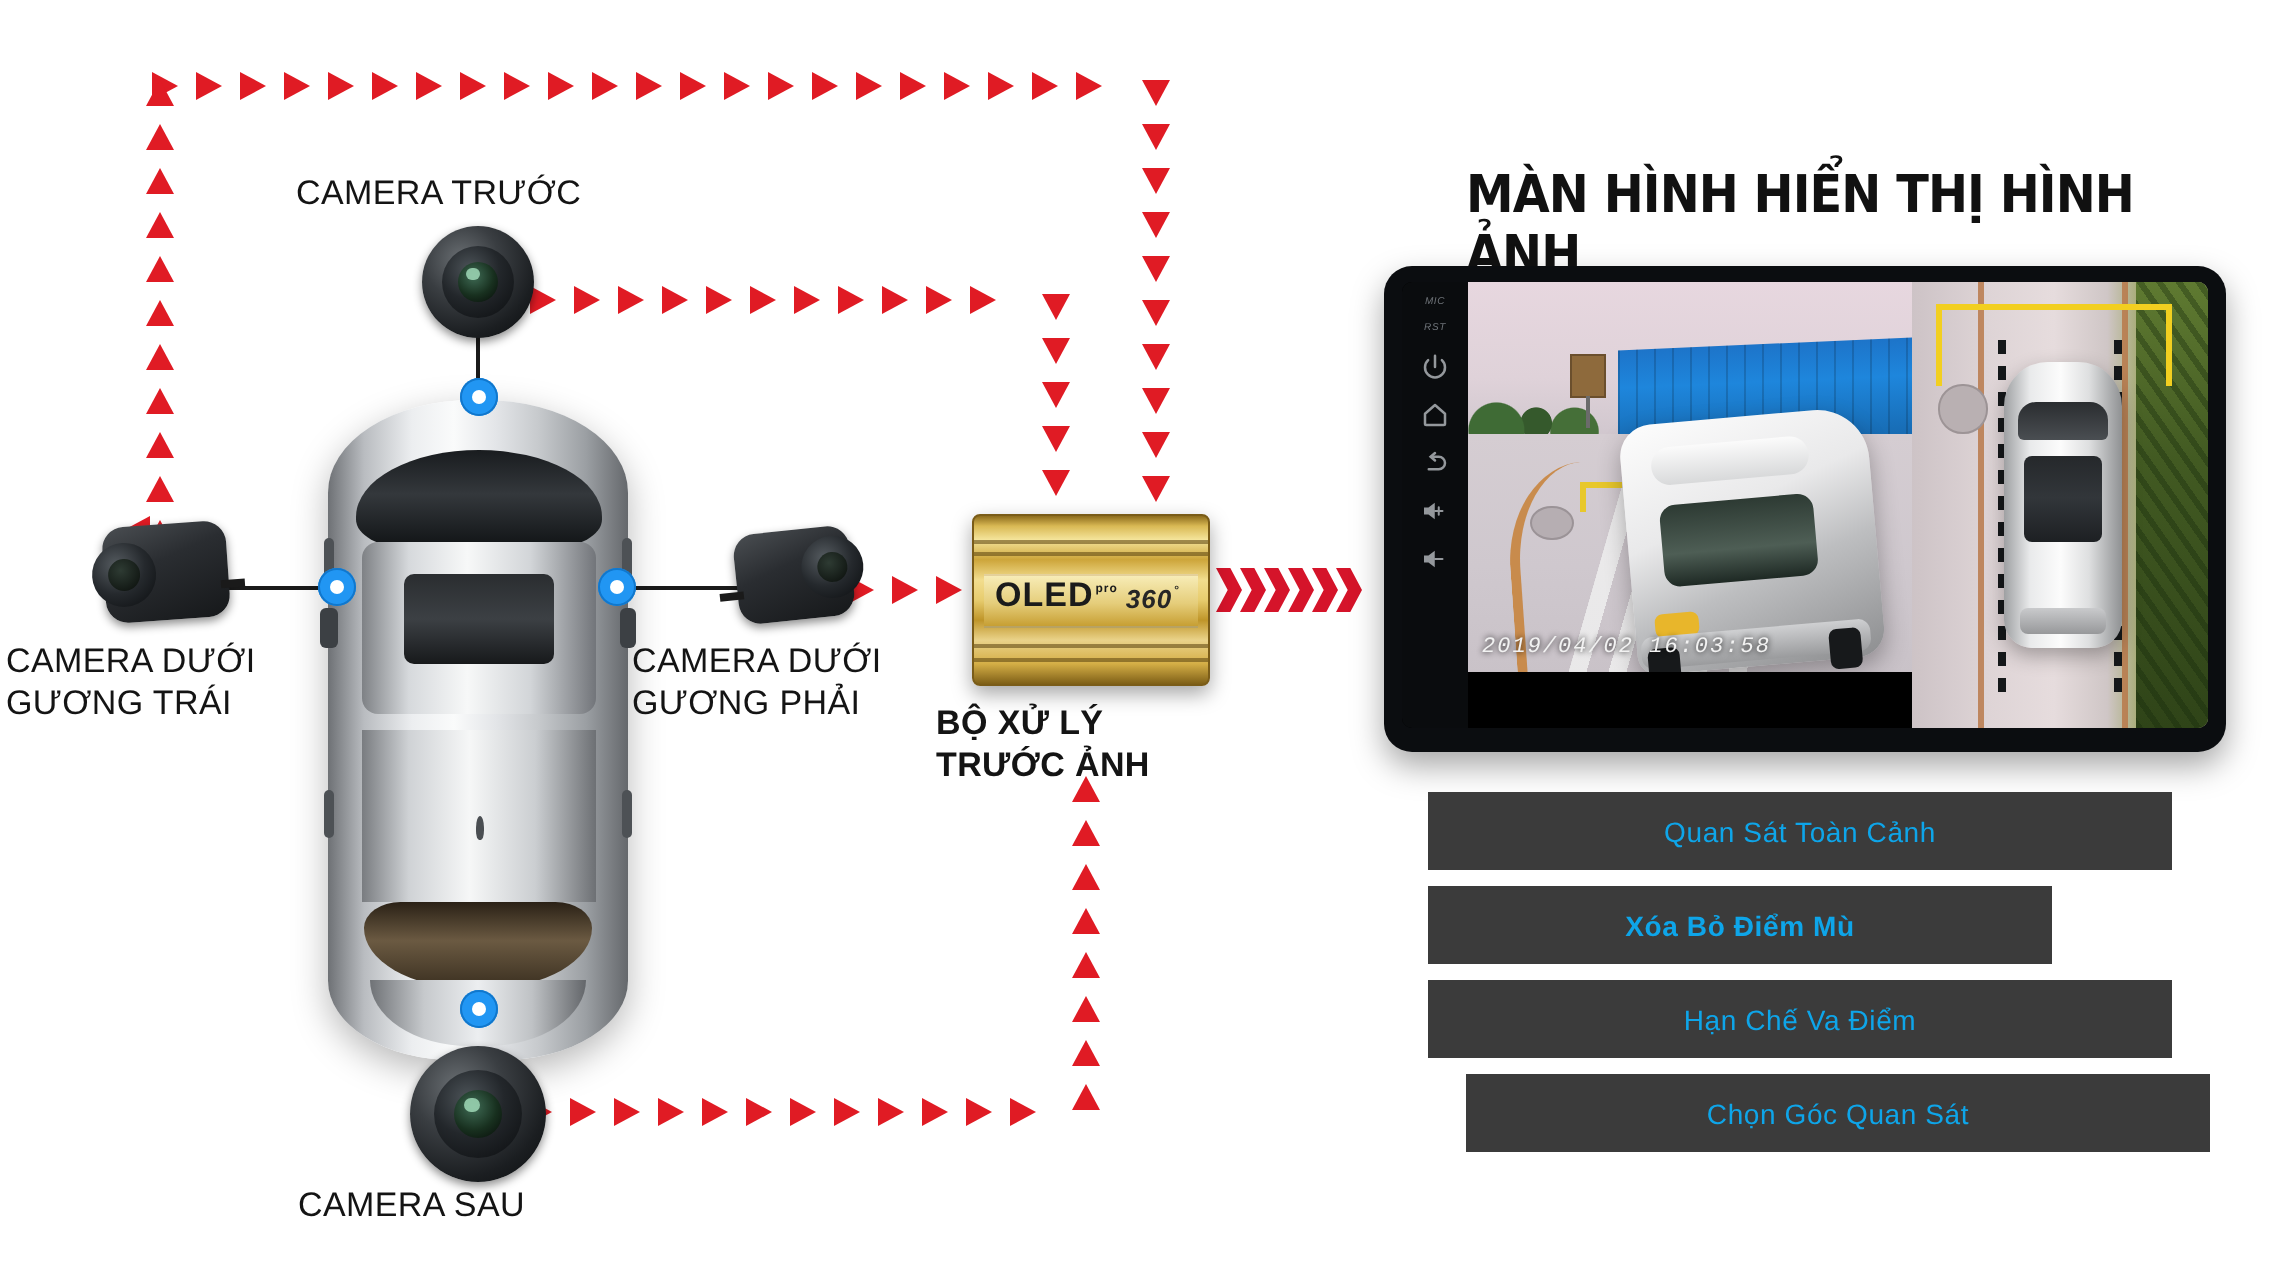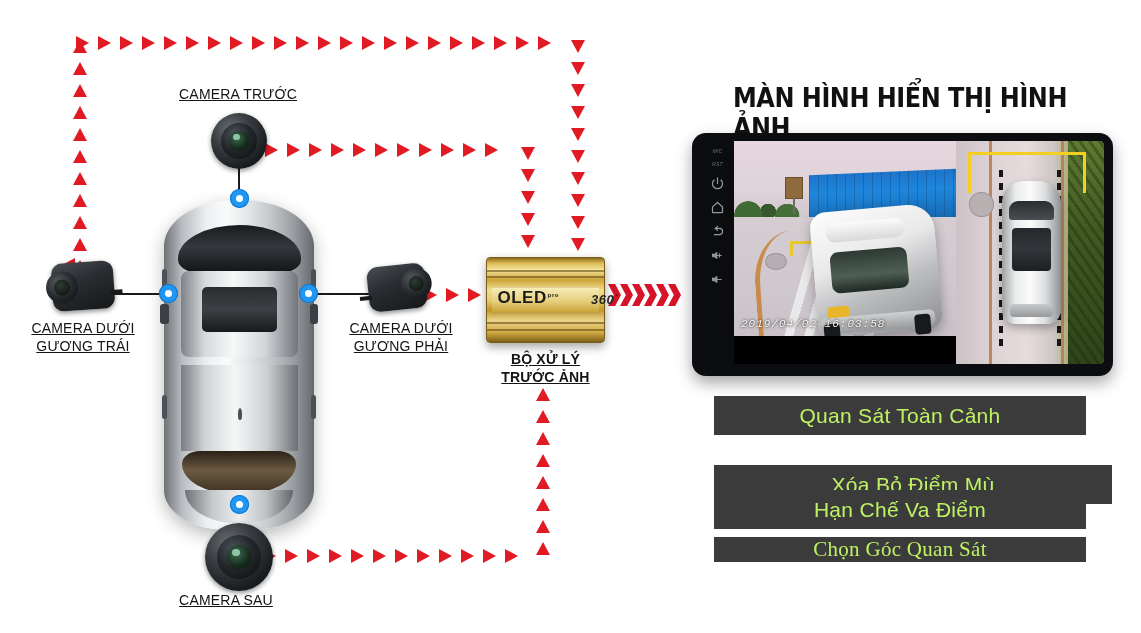--- a/index.html
+++ b/index.html
@@ -1,20 +1,20 @@
 <!DOCTYPE html>
 <html><head>
 <meta charset="utf-8">
 <style>
   html,body{margin:0;padding:0;background:#ffffff;}
   body{width:1141px;height:633px;position:relative;overflow:hidden;
        font-family:"Liberation Sans","DejaVu Sans",sans-serif;}
   .abs{position:absolute;}
-  .lbl{color:#141414;font-size:14px;font-weight:400;letter-spacing:.2px;
-       text-align:center;line-height:1.25;white-space:pre-line;text-decoration:underline;}
+  .lbl{color:#141414;font-size:17px;font-weight:400;letter-spacing:.2px;
+       line-height:1.25;white-space:pre-line;}
 
   
   .arrow-track{position:absolute;display:flex;}
   .arrow-track.h{flex-direction:row;align-items:center;}
   .arrow-track.v{flex-direction:column;align-items:center;}
   .tri{width:0;height:0;flex:0 0 auto;}
   .tri.r{border-top:7px solid transparent;border-bottom:7px solid transparent;
          border-left:13px solid #e01b24;margin-right:9px;}
   .tri.l{border-top:7px solid transparent;border-bottom:7px solid transparent;
          border-right:13px solid #e01b24;margin-right:9px;}
@@ -91,21 +91,21 @@
      box-shadow:0 4px 10px rgba(0,0,0,.35);border:1px solid #7a5c18;}
   .proc .rib{position:absolute;left:0;right:0;height:2px;background:rgba(90,66,14,.55);}
   .proc .plate{position:absolute;left:4%;right:4%;top:34%;height:30%;
      background:linear-gradient(180deg,#f7ecb6 0%,#e5cd7a 55%,#c79f33 100%);
      border-top:1px solid rgba(255,255,255,.5);border-bottom:1px solid rgba(120,90,20,.5);}
   .proc-logo{position:absolute;left:9%;top:37%;display:flex;align-items:flex-end;
      color:#1b1b1b;font-weight:700;letter-spacing:.5px;}
   .proc-logo .oled{font-size:17px;line-height:1;}
   .proc-logo .pro{font-size:6px;line-height:1;margin:0 4px 8px 1px;}
   .proc-logo .n360{font-size:13px;font-style:italic;font-weight:700;line-height:1;
-     color:#262626;margin-left:28px;}
+     color:#262626;}
   .proc-logo .deg{font-size:6px;line-height:1;margin:0 0 7px 1px;}
 
   
   .monitor{position:absolute;background:#0b0d10;border-radius:14px;
      box-shadow:0 7px 16px rgba(0,0,0,.35);}
   .mon-inner{position:absolute;inset:8px 9px 12px 9px;background:#000;border-radius:5px;overflow:hidden;font-style:italic;}
   .sidebar{position:absolute;left:0;top:0;bottom:0;width:33px;background:#0a0c0e;
      display:flex;flex-direction:column;align-items:center;padding-top:7px;gap:3px;z-index:3;}
   .sb-txt{font-size:5px;color:#6e7378;letter-spacing:.3px;}
   .sb-ico{width:15px;height:15px;margin-top:6px;opacity:.72;}
@@ -174,23 +174,23 @@
      background:linear-gradient(90deg,#9ea0a2 0%,#e9eaeb 22%,#fcfcfc 48%,#dedfe0 72%,#8f9193 100%);
      box-shadow:0 4px 10px rgba(0,0,0,.3);}
   .be-car .wshield{position:absolute;left:12%;top:14%;width:76%;height:13%;border-radius:9px 9px 3px 3px;
      background:linear-gradient(180deg,#2a2d30,#4a4e52);}
   .be-car .sun{position:absolute;left:17%;top:33%;width:66%;height:30%;border-radius:4px;
      background:linear-gradient(180deg,#25282b 0%,#32363a 48%,#1d2023 100%);}
   .be-car .rear{position:absolute;left:14%;bottom:5%;width:72%;height:9%;border-radius:4px;
      background:linear-gradient(180deg,#c9cacc,#97989a);}
 
   
-  .feat{position:absolute;background:#3b3b3b;color:#bef264;
+  .feat{position:absolute;background:#3b3b3b;color:#0ea5e9;
      display:flex;align-items:center;justify-content:center;
-     font-size:21px;letter-spacing:.3px;}
+     font-size:14px;letter-spacing:.3px;}
 
   .title{position:absolute;color:#111;font-weight:700;
      font-family:"DejaVu Sans","Liberation Sans",sans-serif;
      font-size:26px;letter-spacing:-.5px;transform:scaleX(.92);transform-origin:left center;}
 </style>
 </head>
 <body>
 
 <div class="arrow-track h" style="left:76px;top:36px;width:500px;">
   <i class="tri r"></i>
@@ -345,21 +345,21 @@
   <div class="lens2"></div>
   <div class="glint"></div>
 </div>
 <div class="lbl abs" style="left:148px;top:86px;width:180px;">CAMERA TRƯỚC</div>
 
 <div class="cam-round" style="left:205px;top:523px;width:68px;height:68px;">
   <div class="lens1"></div>
   <div class="lens2"></div>
   <div class="glint"></div>
 </div>
-<div class="lbl abs" style="left:136px;top:592px;width:180px;">CAMERA SAU</div>
+<div class="lbl abs" style="left:149px;top:592px;width:180px;">CAMERA SAU</div>
 
 <div class="cam-box" style="left:52px;top:262px;width:62px;height:48px;transform:rotate(-4deg);">
   <div class="barrel" style="left:-6px;top:8px;width:32px;height:32px;"></div>
   <div class="stem" style="right:-8px;top:30px;width:12px;height:4px;"></div>
 </div>
 <div class="lbl abs" style="left:3px;top:320px;width:160px;">CAMERA DƯỚI
 GƯƠNG TRÁI</div>
 
 <div class="cam-box" style="left:368px;top:265px;width:58px;height:45px;transform:rotate(-6deg);">
   <div class="barrel" style="right:-6px;top:5px;width:31px;height:31px;"></div>
@@ -454,15 +454,15 @@
           <div class="sun"></div>
           <div class="rear"></div>
         </div>
       </div>
 
     </div>
   </div>
 </div>
 
 <div class="feat" style="left:714px;top:396px;width:372px;height:39px;">Quan Sát Toàn Cảnh</div>
-<div class="feat" style="left:714px;top:465px;width:398px;height:39px;">Xóa Bỏ Điểm Mù</div>
+<div class="feat" style="left:714px;top:443px;width:312px;height:39px;font-weight:bold;">Xóa Bỏ Điểm Mù</div>
 <div class="feat" style="left:714px;top:490px;width:372px;height:39px;">Hạn Chế Va Điểm</div>
-<div class="feat" style="left:714px;top:537px;width:372px;height:25px;font-family:Liberation Serif, serif;">Chọn Góc Quan Sát</div>
+<div class="feat" style="left:733px;top:537px;width:372px;height:39px;">Chọn Góc Quan Sát</div>
 
 </body></html>

